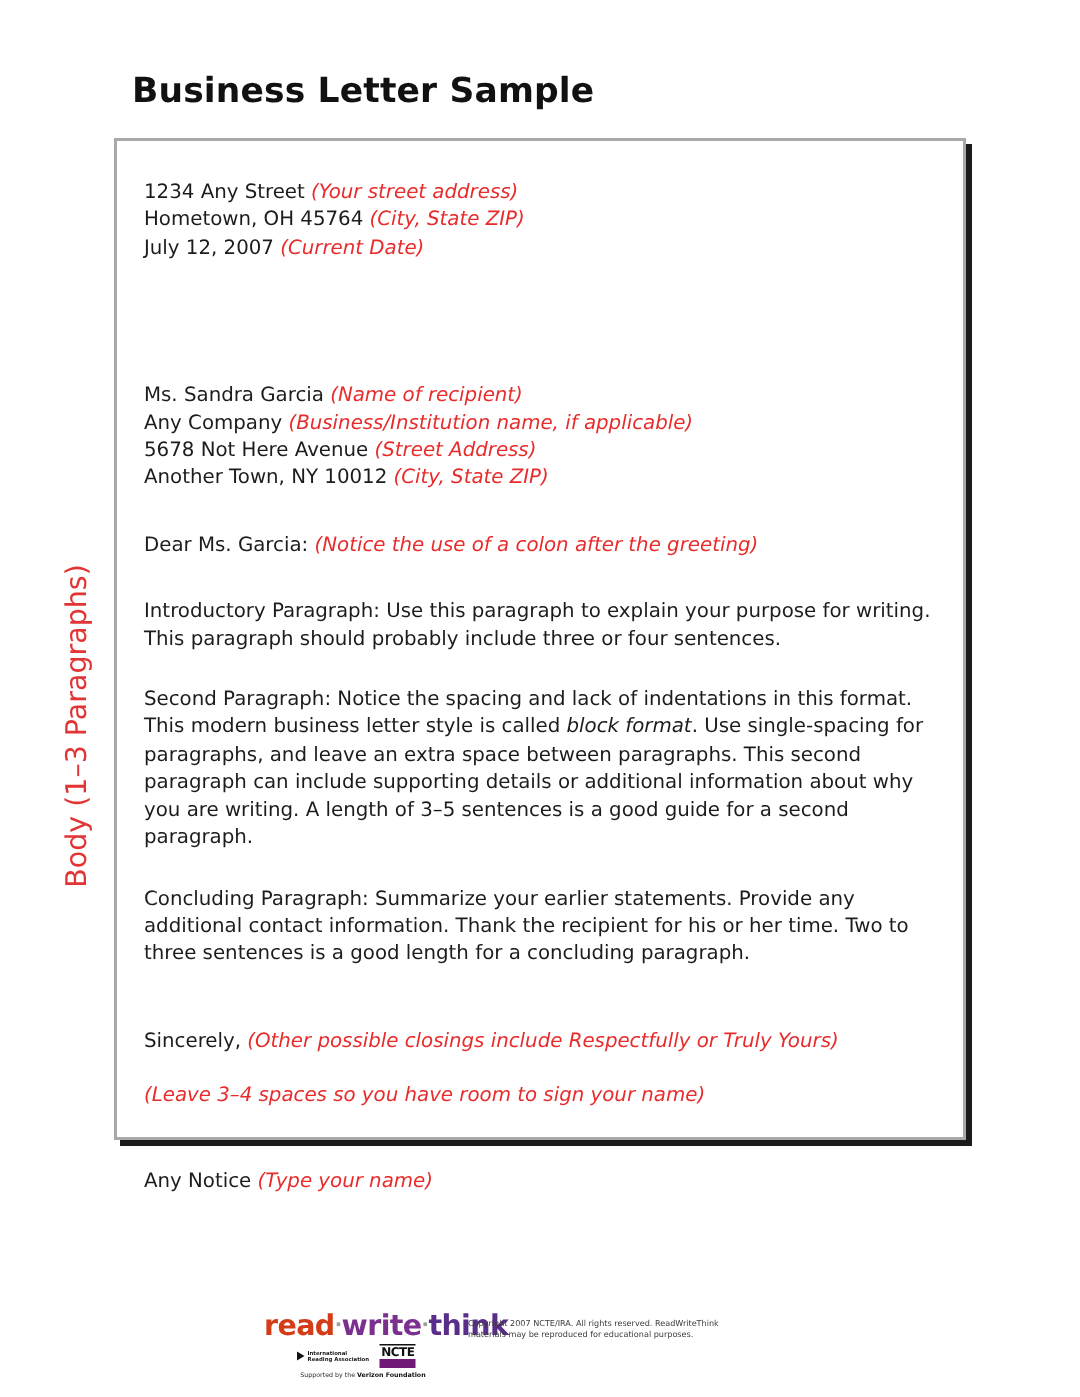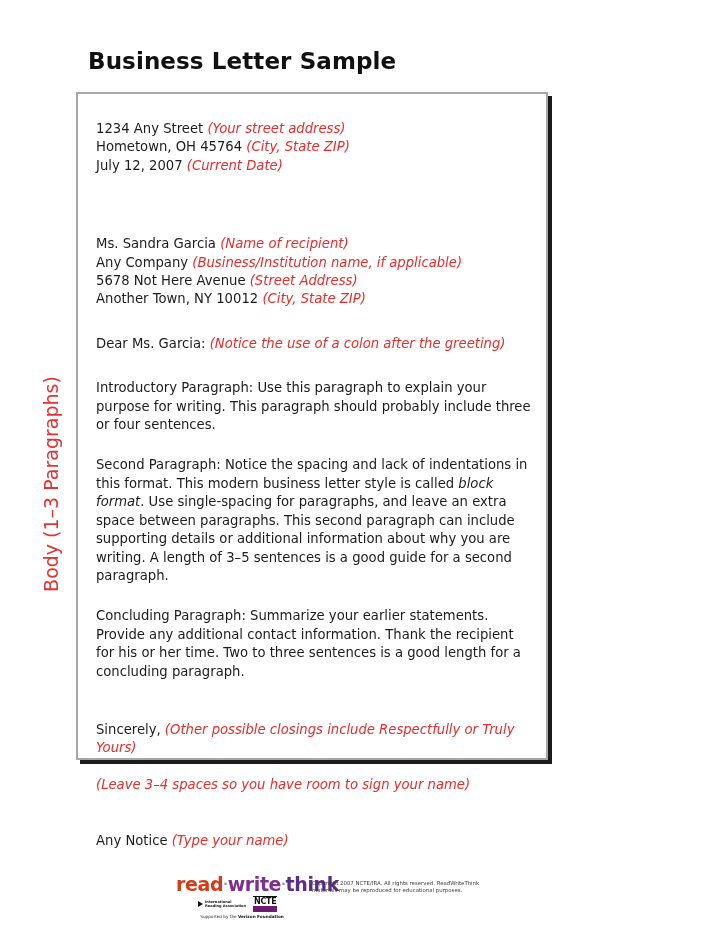--- a/index.html
+++ b/index.html
@@ -45,21 +45,21 @@
     font-size: 19px;
     color: #e23434;
     font-weight: normal;
   }
 
   
   .letter-box {
     position: absolute;
     left: 76px;
     top: 92px;
-    width: 472px;
+    width: 568px;
     height: 668px;
     background: #ffffff;
     border: 2px solid #a8a8a8;
     box-sizing: border-box;
     box-shadow: 4px 4px 0 0 #1b1b1b;
   }
   .letter-inner {
     position: absolute;
     left: 18px;
     top: 26px;
@@ -75,21 +75,21 @@
   .blk .hint {
     color: #e82c2c;
     font-style: italic;
   }
   .blk em {
     font-style: italic;
   }
   .line { white-space: nowrap; }
 
   .sp-sender   { margin-top: 0px; }
-  .sp-recip    { margin-top: 60px; }
+  .sp-recip    { margin-top: 80px; }
   .sp-greet    { margin-top: 26px; }
   .sp-p1       { margin-top: 26px; }
   .sp-p2       { margin-top: 22px; }
   .sp-p3       { margin-top: 22px; }
   .sp-close    { margin-top: 40px; }
   .sp-leave    { margin-top: 18px; }
   .sp-name     { margin-top: 38px; }
 
   .hint-only {
     color: #e82c2c;

